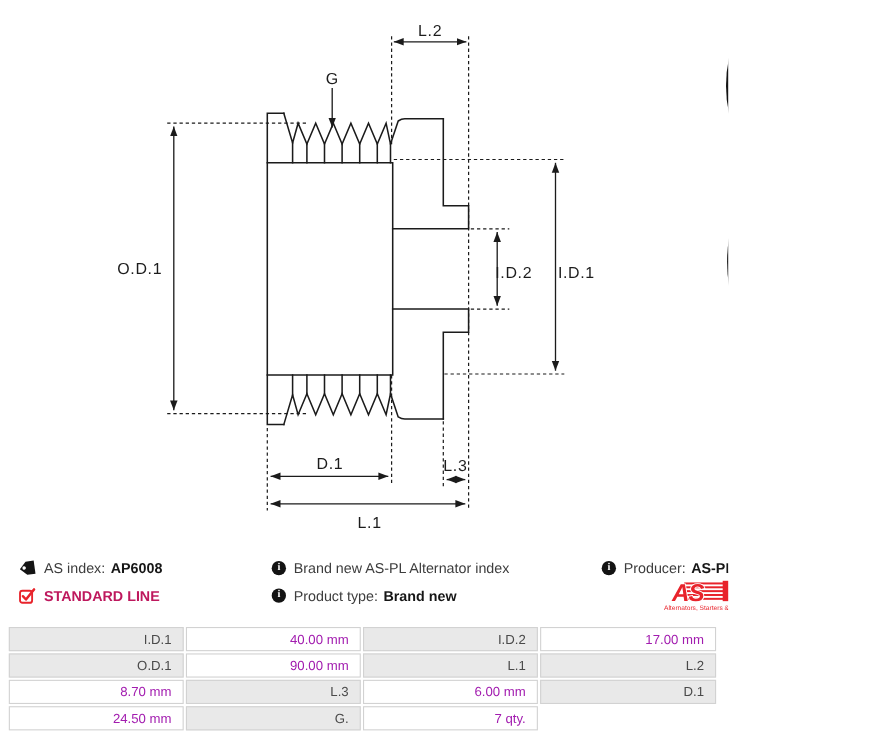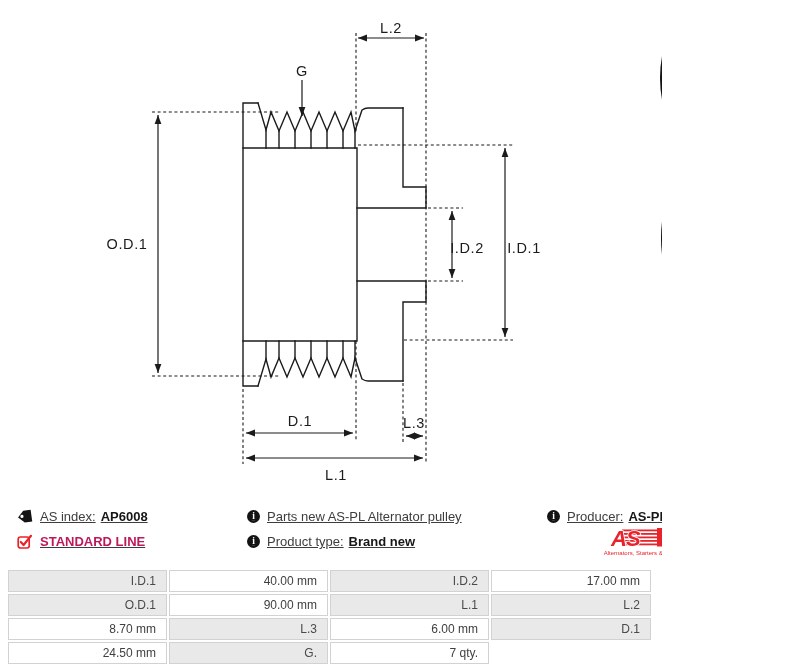--- a/index.html
+++ b/index.html
@@ -11,34 +11,34 @@
   .diagram svg{display:block;}
   .dline{stroke:#1b1b1b;stroke-width:1.4;fill:none;stroke-linejoin:miter;stroke-linecap:square;}
   .dash{stroke:#1b1b1b;stroke-width:1.1;fill:none;stroke-dasharray:3 2.6;}
   .dim{stroke:#1b1b1b;stroke-width:1.2;fill:none;}
   .dtxt{font-family:"Liberation Sans",sans-serif;font-size:14.5px;fill:#1c1c1c;letter-spacing:.6px;}
 
   
   .photo{position:absolute;}
 
   
-  .inf{position:absolute;font-size:13px;color:#3d3d3d;white-space:nowrap;display:flex;align-items:center;gap:7px;text-decoration:underline;}
+  .inf{position:absolute;font-size:13px;color:#3d3d3d;white-space:nowrap;display:flex;align-items:center;gap:7px;}
   .inf b{color:#161616;font-weight:700;}
   .red{color:#be185d;font-weight:700;}
   .info-dot{display:inline-block;width:13px;height:13px;border-radius:50%;background:#131313;color:#fff;
             font-size:9.5px;font-weight:700;text-align:center;line-height:13px;font-family:"Liberation Serif",serif;}
   .logo-wrap{position:absolute;}
 
   
   .spec{position:absolute;left:8px;top:570px;display:grid;
         grid-template-columns:159px 159px 159px 160px;gap:2px;}
   .spec div{font-size:12px;line-height:15px;height:15px;padding:2.5px 10px 2.5px 2px;
             text-align:right;border:1px solid #d2d2d2;}
   .sl{background:#e9e9e9;color:#4a4a4a;}
-  .sv{background:#ffffff;color:#404040;border-color:#cfcfcf;}
+  .sv{background:#ffffff;color:#a21caf;border-color:#cfcfcf;}
 </style>
 </head>
 <body>
 
 <div class="page">
 
   <div class="diagram">
     <svg width="560" height="490" viewBox="0 0 560 490">
       <defs>
         <marker id="ah" markerWidth="11" markerHeight="9" refX="9" refY="4" orient="auto-start-reverse" markerUnits="userSpaceOnUse">
@@ -176,21 +176,21 @@
   <div class="inf" style="left:17px;top:534px;">
     <svg width="16" height="15" viewBox="0 0 16 15">
       <rect x="1.2" y="3" width="11" height="11" rx="2.2" fill="none" stroke="#e8232b" stroke-width="1.7"></rect>
       <path d="M3.8,8 L6.6,11 L14,1.8" fill="none" stroke="#e8232b" stroke-width="2.2" stroke-linecap="round" stroke-linejoin="round"></path>
     </svg>
     <span class="red">STANDARD LINE</span>
   </div>
 
   <div class="inf" style="left:247px;top:509px;">
     <span class="info-dot">i</span>
-    <span>Parts new AS-PL Alternator pulley</span>
+    <span>Brand new AS-PL Alternator index</span>
   </div>
 
   <div class="inf" style="left:247px;top:534px;">
     <span class="info-dot">i</span>
     <span>Product type:</span>
       <b style="margin-left:-2px">Brand new</b>
   </div>
 
   <div class="inf" style="left:547px;top:509px;">
     <span class="info-dot">i</span>

